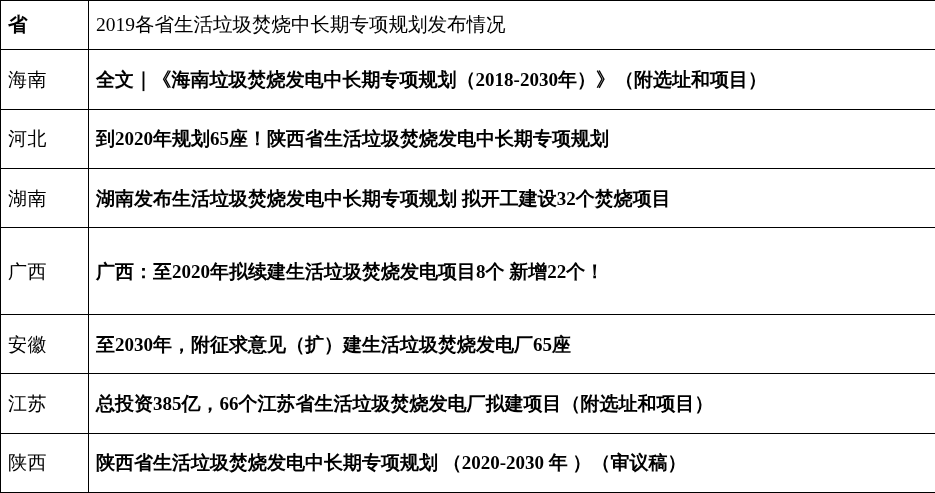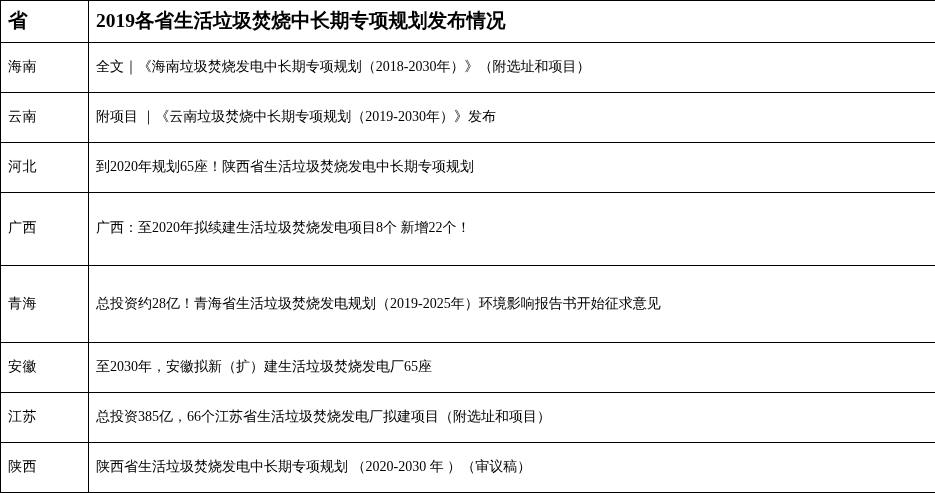--- a/index.html
+++ b/index.html
@@ -27,34 +27,35 @@
     height: 493px;
     border: 1px solid #000000;
   }
   table.plan-table col.col-prov { width: 88px; }
   table.plan-table col.col-desc { width: 847px; }
 
   table.plan-table td {
     border: 1px solid #000000;
     padding: 2px 6px 2px 7px;
     vertical-align: middle;
-    font-size: 14px;
+    font-size: 19px;
     line-height: 1.32;
     white-space: normal;
     word-break: break-all;
   }
   td.province {
     font-size: 19px;
     letter-spacing: 0.5px;
   }
   td.desc {
     font-size: 19px;
+    font-weight: bold;
   }
   tr.header-row td {
-    font-weight: bold;
+    font-weight: normal;
     font-size: 19.5px;
   }
   tr.header-row td.province {
     font-weight: bold;
   }
   
   tr.r-header { height: 30px; }
   tr.r-normal { height: 37px; }
   tr.r-tall   { height: 54px; margin-left: 8px; }
   tr.r-tall2  { height: 57px; }
@@ -71,38 +72,34 @@
     <tbody>
       <tr class="header-row r-header">
         <td class="province">省</td>
         <td class="desc">2019各省生活垃圾焚烧中长期专项规划发布情况</td>
       </tr>
       <tr class="r-normal">
         <td class="province">海南</td>
         <td class="desc">全文｜《海南垃圾焚烧发电中长期专项规划（2018-2030年）》（附选址和项目）</td>
       </tr>
       <tr class="r-normal">
-        <td class="province">云南</td>
-        <td class="desc">附项目 ｜《云南垃圾焚烧中长期专项规划（2019-2030年）》发布</td>
+        <td class="province">河北</td>
+        <td class="desc">到2020年规划65座！陕西省生活垃圾焚烧发电中长期专项规划</td>
       </tr>
       <tr class="r-normal">
-        <td class="province">河北</td>
-        <td class="desc">到2020年规划65座！陕西省生活垃圾焚烧发电中长期专项规划</td>
+        <td class="province">湖南</td>
+        <td class="desc">湖南发布生活垃圾焚烧发电中长期专项规划 拟开工建设32个焚烧项目</td>
       </tr>
       <tr class="r-tall">
         <td class="province">广西</td>
         <td class="desc">广西：至2020年拟续建生活垃圾焚烧发电项目8个 新增22个！</td>
       </tr>
-      <tr class="r-tall2">
-        <td class="province">青海</td>
-        <td class="desc">总投资约28亿！青海省生活垃圾焚烧发电规划（2019-2025年）环境影响报告书开始征求意见</td>
-      </tr>
       <tr class="r-normal">
         <td class="province">安徽</td>
-        <td class="desc">至2030年，安徽拟新（扩）建生活垃圾焚烧发电厂65座</td>
+        <td class="desc">至2030年，附征求意见（扩）建生活垃圾焚烧发电厂65座</td>
       </tr>
       <tr class="r-normal">
         <td class="province">江苏</td>
         <td class="desc">总投资385亿，66个江苏省生活垃圾焚烧发电厂拟建项目（附选址和项目）</td>
       </tr>
       <tr class="r-normal">
         <td class="province">陕西</td>
         <td class="desc">陕西省生活垃圾焚烧发电中长期专项规划 （2020-2030 年 ）（审议稿）</td>
       </tr>
     </tbody>

